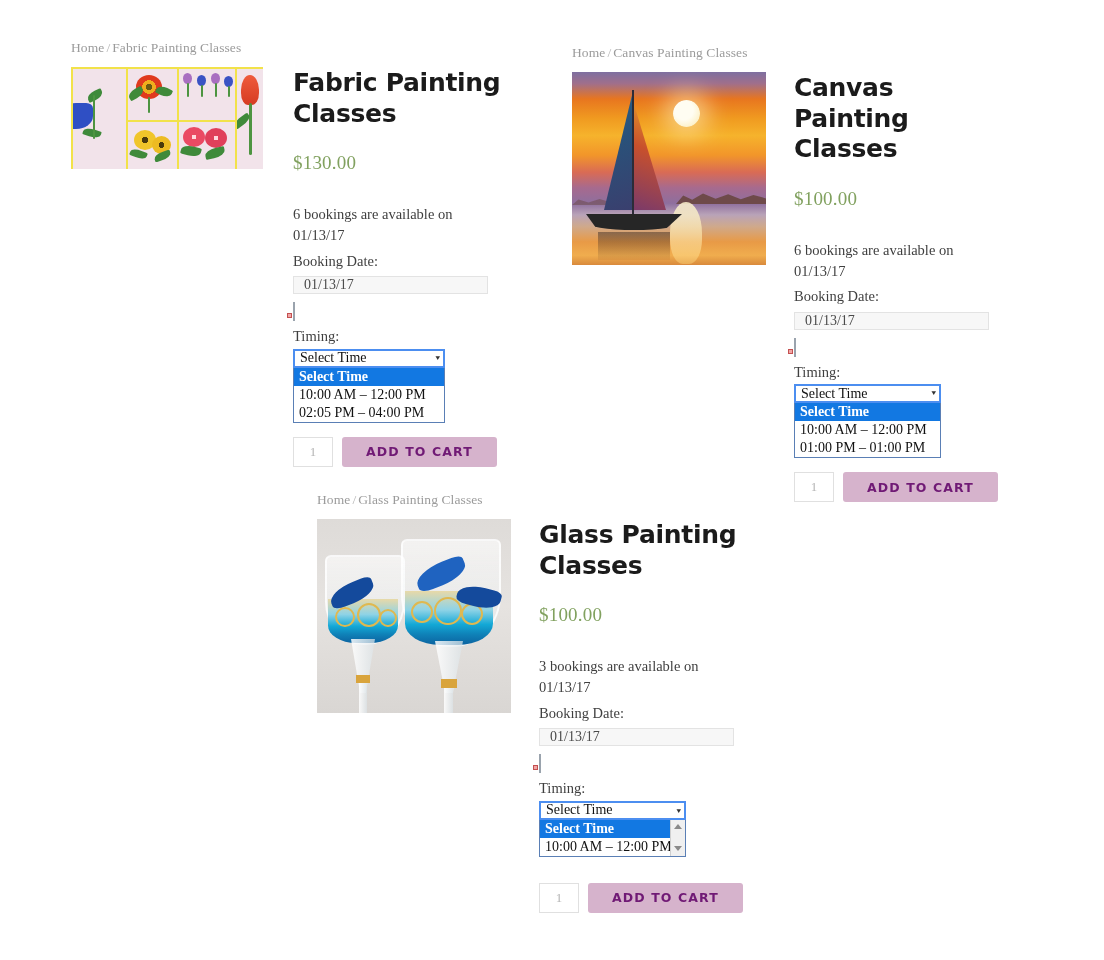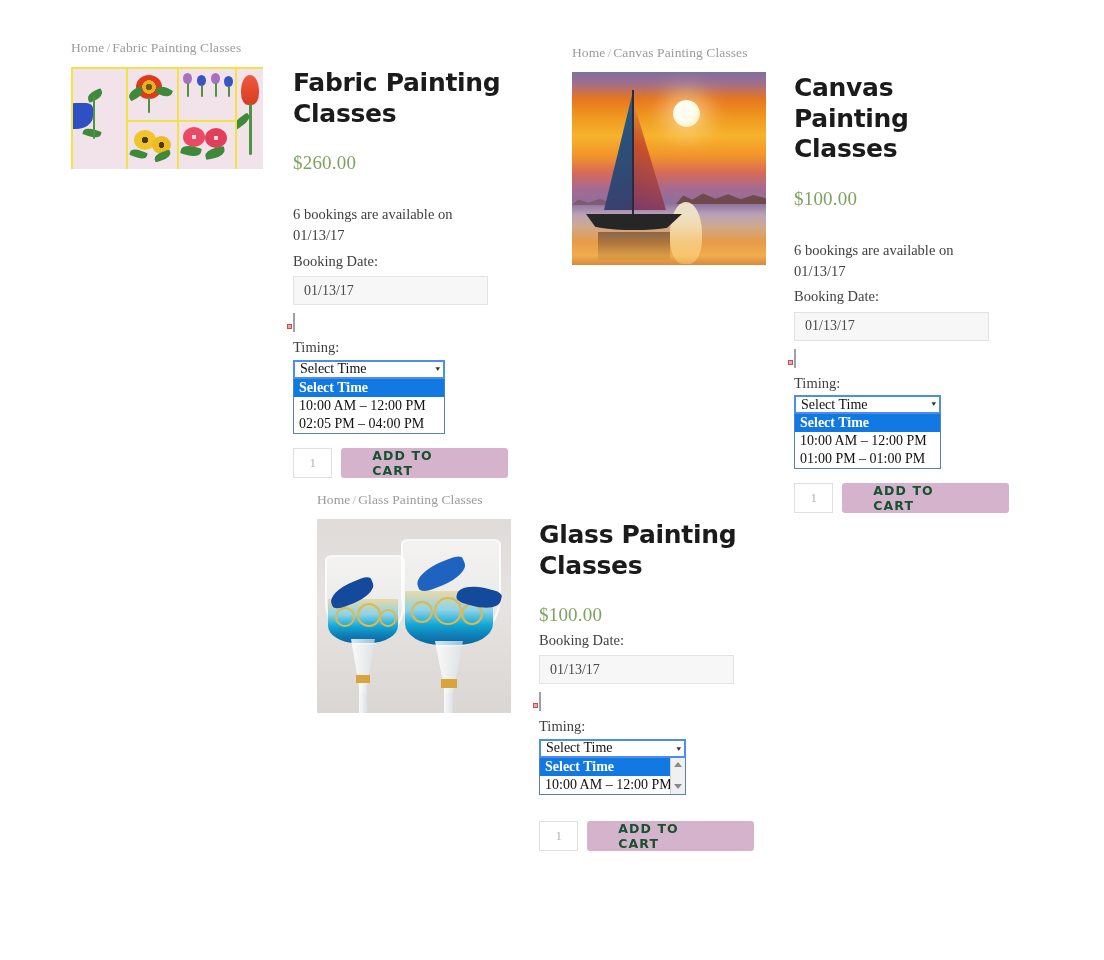--- a/index.html
+++ b/index.html
@@ -66,21 +66,21 @@
   }
   .price{
     font-family:"Liberation Serif", serif;font-size:19px;color:#81a15f;letter-spacing:.2px;
   }
   .avail{font-size:14.5px;line-height:1.48;color:#3f3f3f;}
   .flabel{font-size:14.5px;color:#3f3f3f;line-height:1.4;}
 
   .datefield{
     box-sizing:border-box;background:#f7f7f7;border:1px solid #e3e3e3;
     font-family:"Liberation Serif", serif;font-size:14px;color:#4a4a4a;
-    padding:0 10px;display:flex;align-items:center;height:29px;
+    padding:0 10px;display:flex;align-items:center;height:18px;
   }
 
   
   .calicon{position:relative;width:15px;height:14px;background:#ffffff;border:1px solid #9aa3ad;box-sizing:border-box;}
   .calicon .hdr{position:absolute;left:0;right:0;top:0;height:4px;background:#4a6fb5;}
   .calicon .g{position:absolute;left:1px;right:1px;top:5px;bottom:1px;
      background:
        repeating-linear-gradient(90deg,#b9c0c8 0 1px,transparent 1px 4px),
        repeating-linear-gradient(180deg,#b9c0c8 0 1px,transparent 1px 4px);}
   .calicon .day{position:absolute;right:2px;bottom:2px;width:5px;height:5px;background:#f0a6a6;border:1px solid #c45050;box-sizing:border-box;}
@@ -109,22 +109,22 @@
   .tri.d{border-top:5px solid #8a8a8a;}
 
   
   .qty{
     box-sizing:border-box;width:40px;height:30px;border:1px solid #e0e0e0;background:#fff;
     font-family:"Liberation Serif", serif;font-size:13px;color:#b5b5b5;
     display:flex;align-items:center;justify-content:center;
   }
   .atc{
     box-sizing:border-box;height:30px;background:#d6b3cc;border:none;border-radius:3px;
-    font-family:"DejaVu Sans", sans-serif;font-weight:bold;font-size:12.5px;color:#14532d;
-    letter-spacing:1.1px;display:flex;align-items:center;justify-content:center;padding:0 31px;
+    font-family:"DejaVu Sans", sans-serif;font-weight:bold;font-size:12.5px;color:#701a75;
+    letter-spacing:1.1px;display:flex;align-items:center;justify-content:center;padding:0 24px;
   }
   .row{display:flex;align-items:center;gap:9px;}
 </style>
 </head>
 <body>
 
 <div class="product" style="left:0;top:0;">
 
   <div class="breadcrumb" style="position:absolute;left:71px;top:40px;">
     <a href="#">Home</a><span class="sep">/</span><span>Fabric Painting Classes</span>
@@ -169,21 +169,21 @@
         <div class="petal" style="left:4px;top:5px;width:22px;height:20px;background:radial-gradient(circle,#ffd9dd 0 16%,#ea4a63 16% 100%);"></div>
         <div class="petal" style="left:26px;top:6px;width:22px;height:20px;background:radial-gradient(circle,#ffd9dd 0 16%,#e0405a 16% 100%);"></div>
         <div class="leaf" style="left:2px;top:24px;width:20px;height:10px;transform:rotate(15deg);"></div>
         <div class="leaf" style="left:26px;top:26px;width:20px;height:10px;transform:rotate(-12deg);"></div>
       </div>
     </div>
   </div>
 
   <div style="position:absolute;left:293px;top:68px;width:215px;">
     <div class="ptitle">Fabric Painting Classes</div>
-    <div class="price" style="margin-top:23px;">$260.00</div>
+    <div class="price" style="margin-top:23px;">$130.00</div>
     <div class="avail" style="margin-top:30px;width:172px;">6 bookings are available on 01/13/17</div>
     <div class="flabel" style="margin-top:4px;">Booking Date:</div>
     <div class="datefield" style="margin-top:5px;width:195px;">01/13/17</div>
     <div style="margin-top:9px;">
       <span class="calicon"><span class="hdr"></span><span class="g"></span><span class="day"></span></span>
     </div>
     <div class="flabel" style="margin-top:5px;">Timing:</div>
 
     <div class="selwrap" style="width:152px;margin-top:2px;">
       <div class="selbox">
@@ -280,20 +280,21 @@
       <div class="dolphin" style="left:56px;top:48px;width:44px;height:20px;transform:rotate(14deg);"></div>
       <div class="stemglass" style="left:34px;top:102px;width:28px;height:52px;clip-path:polygon(0 0,100% 0,64% 100%,36% 100%);"></div>
       <div class="gold" style="left:40px;top:140px;width:16px;height:9px;"></div>
       <div class="stemglass" style="left:43px;top:149px;width:9px;height:25px;"></div>
     </div>
   </div>
 
   <div style="position:absolute;left:539px;top:520px;width:215px;">
     <div class="ptitle">Glass Painting Classes</div>
     <div class="price" style="margin-top:23px;">$100.00</div>
+    <div class="avail" style="margin-top:30px;width:172px;">3 bookings are available on 01/13/17</div>
     <div class="flabel" style="margin-top:4px;">Booking Date:</div>
     <div class="datefield" style="margin-top:5px;width:195px;">01/13/17</div>
     <div style="margin-top:9px;">
       <span class="calicon"><span class="hdr"></span><span class="g"></span><span class="day"></span></span>
     </div>
     <div class="flabel" style="margin-top:5px;">Timing:</div>
 
     <div class="selwrap" style="width:147px;margin-top:2px;">
       <div class="selbox">
         <span>Select Time</span>

